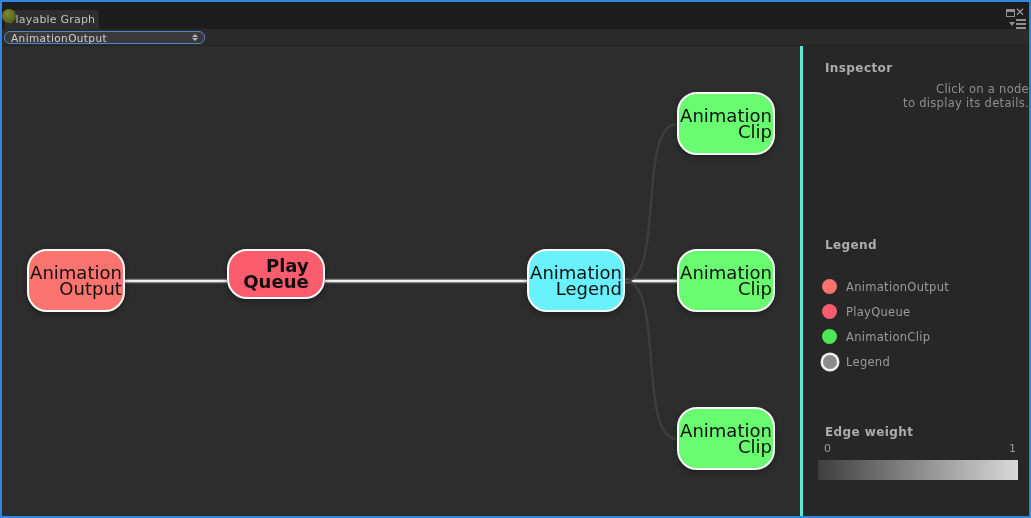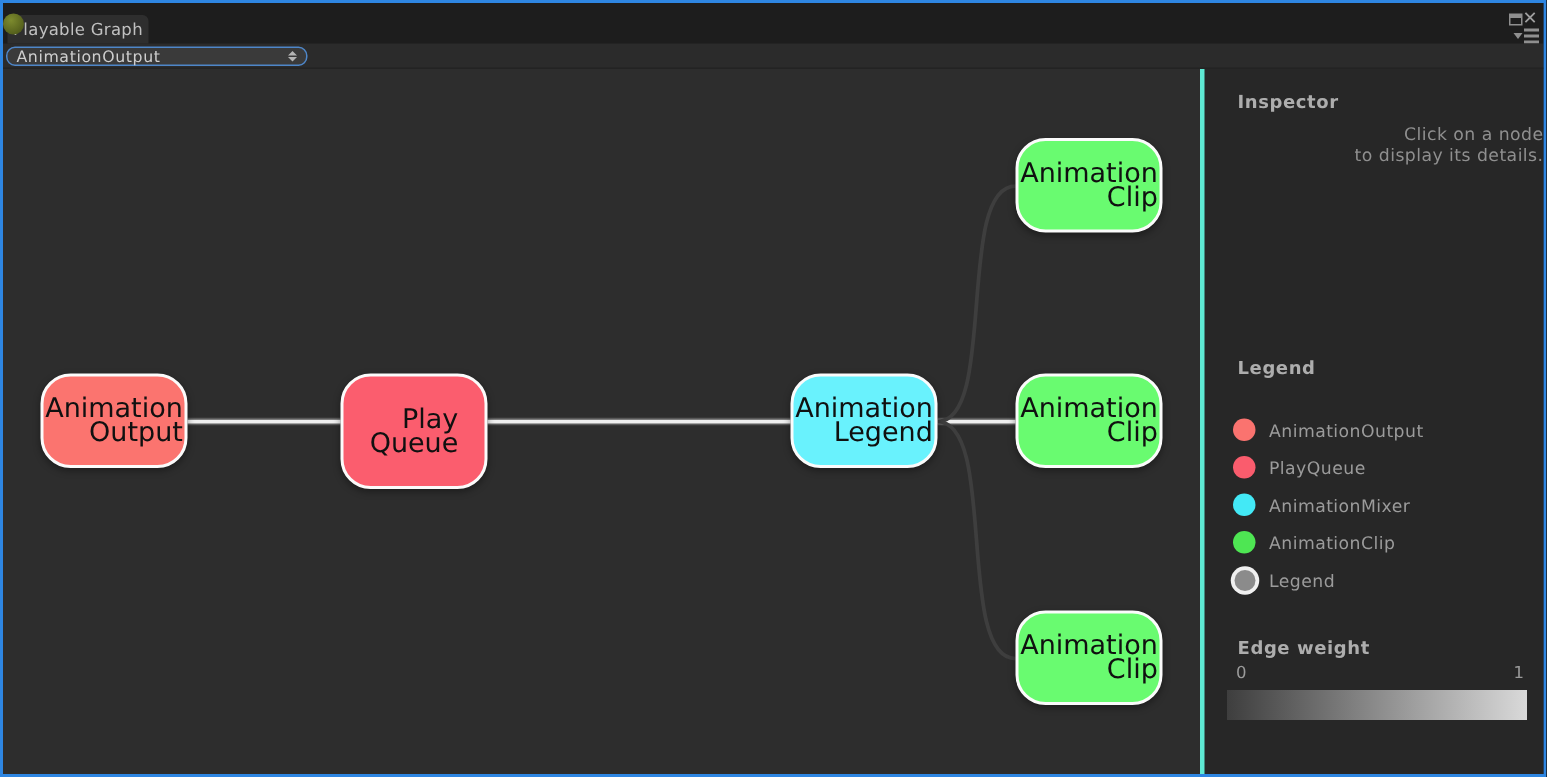--- a/index.html
+++ b/index.html
@@ -107,21 +107,21 @@
         <path d="M623,279 C663,279 635,122 675,122" fill="none" stroke="#3e3e3e" stroke-width="2.5"></path>
         <path d="M623,279 C663,279 635,437 675,437" fill="none" stroke="#3e3e3e" stroke-width="2.5"></path>
       </svg>
     <div id="nodes">
         <div class="node" style="left: 25px; top: 247px; width: 98px; height: 63px; background: rgb(251, 116, 111);">
           <div>
             <div>Animation</div>
             <div>Output</div>
           </div>
         </div>
-        <div class="node" style="left: 225px; top: 247px; width: 98px; height: 77px; background: rgb(251, 93, 110);">
+        <div class="node" style="left: 225px; top: 247px; width: 98px; height: 50px; background: rgb(251, 93, 110); font-weight: bold;">
           <div>
             <div>Play</div>
             <div>Queue</div>
           </div>
         </div>
         <div class="node" style="left: 525px; top: 247px; width: 98px; height: 63px; background: rgb(105, 242, 253);">
           <div>
             <div>Animation</div>
             <div>Legend</div>
           </div>
@@ -157,24 +157,20 @@
       <div class="legend-items" id="legend-items">
           <div class="legend-row">
             <span class="legend-dot" style="background: rgb(250, 115, 111);"></span>
             <span class="legend-label">AnimationOutput</span>
           </div>
           <div class="legend-row">
             <span class="legend-dot" style="background: rgb(250, 92, 109);"></span>
             <span class="legend-label">PlayQueue</span>
           </div>
           <div class="legend-row">
-            <span class="legend-dot" style="background: rgb(67, 233, 246);"></span>
-            <span class="legend-label">AnimationMixer</span>
-          </div>
-          <div class="legend-row">
             <span class="legend-dot" style="background: rgb(78, 230, 83);"></span>
             <span class="legend-label">AnimationClip</span>
           </div>
           <div class="legend-row">
             <span class="legend-dot ring" style="background: rgb(139, 139, 139);"></span>
             <span class="legend-label">Legend</span>
           </div>
         </div>
 
       <div class="hdr hdr-edgeweight">Edge weight</div>

